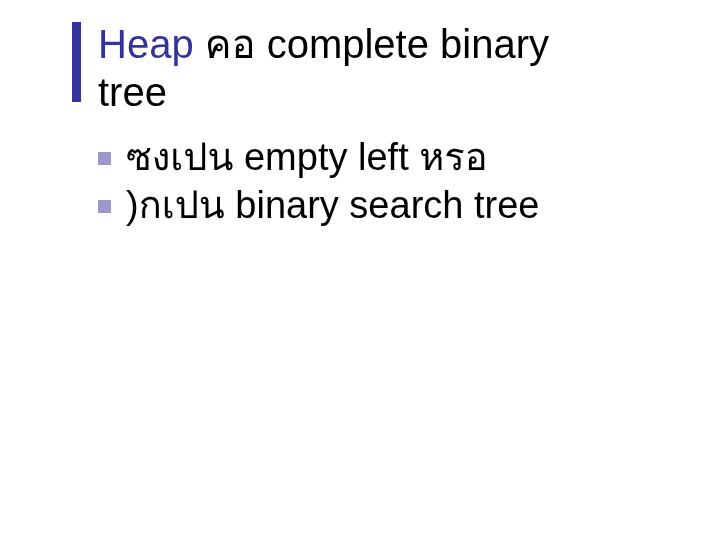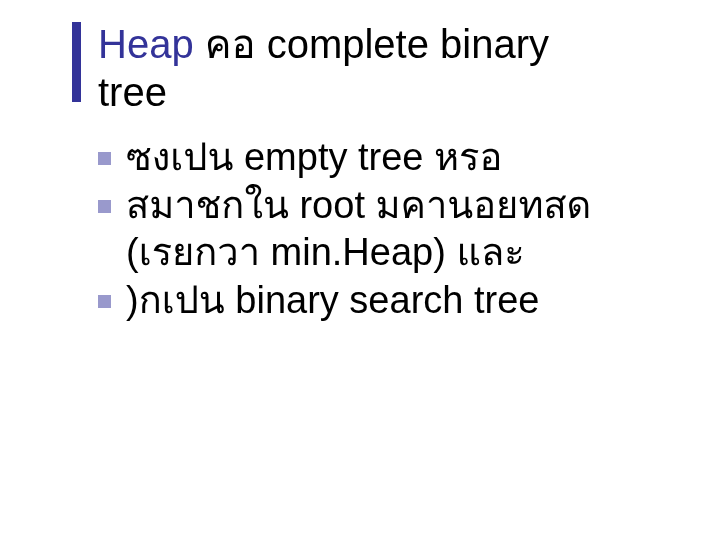--- a/index.html
+++ b/index.html
@@ -63,17 +63,16 @@
 <body>
 
 <div class="slide">
   <div class="accent-bar"></div>
 
   <h1 class="title">
     <span class="hl">Heap</span><span> คอ    complete binary tree</span>
   </h1>
 
   <ul class="bullets">
-    <li><span>ซงเปน      empty tree หรอ</span></li>
-    <li><span>สมาชกใน  root มคานอยทสด (เรยกวา    min.Heap) และ</span></li>
+    <li><span>ซงเปน      empty left หรอ</span></li>
     <li><span>)กเปน    binary search tree</span></li>
   </ul>
 </div>
 
 </body></html>

